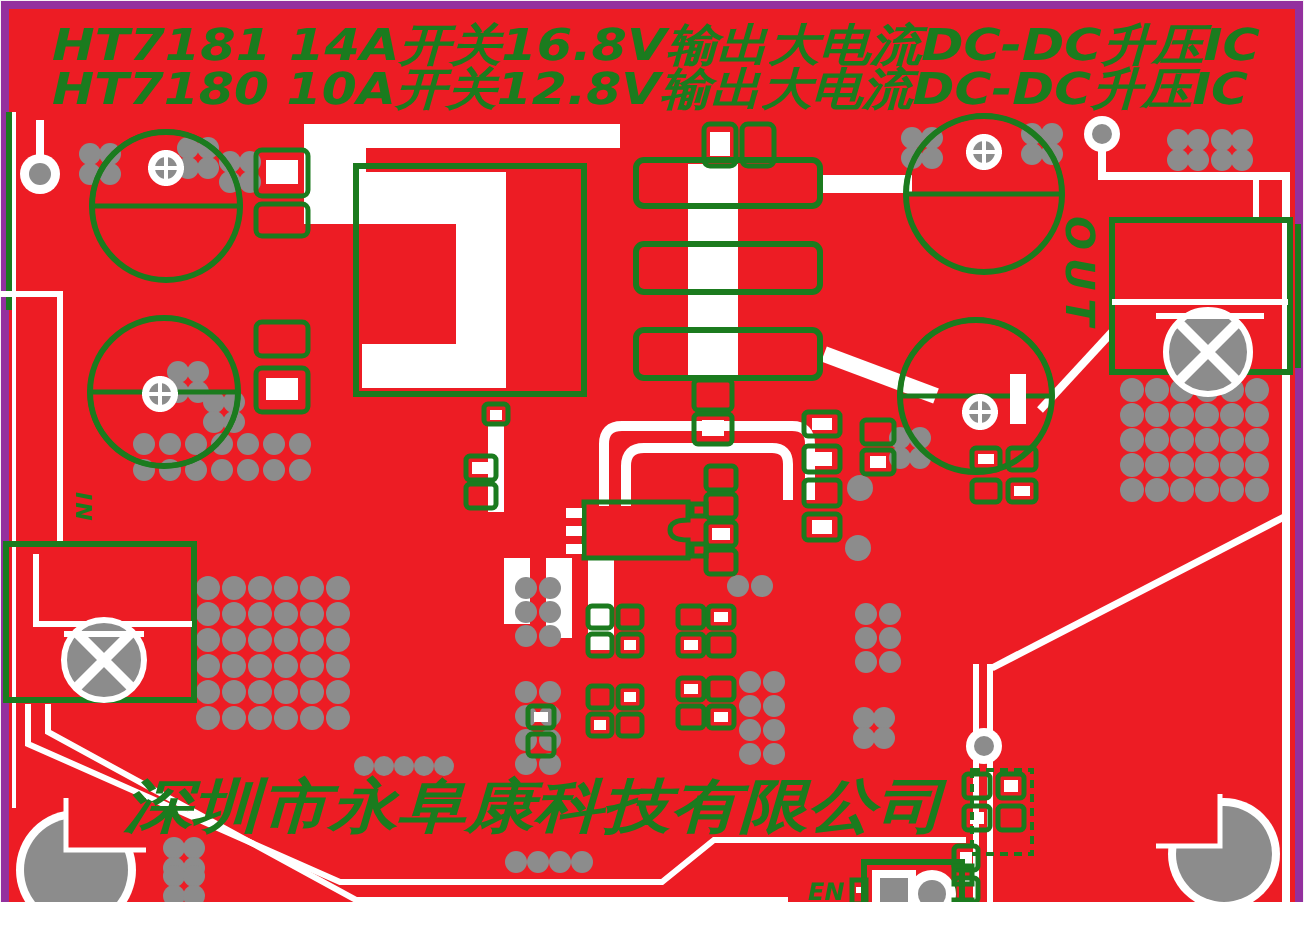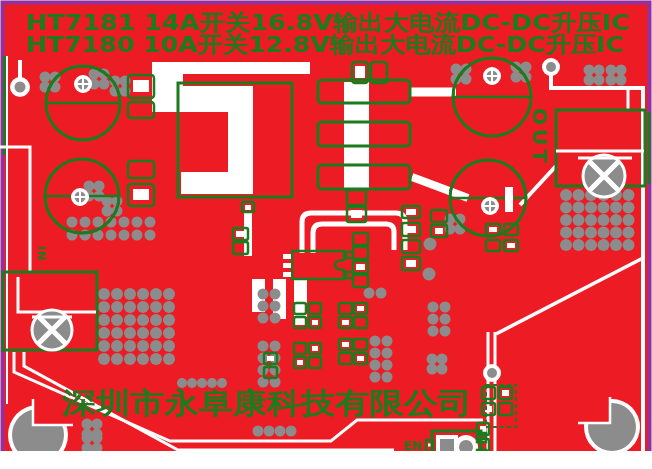--- a/index.html
+++ b/index.html
@@ -1,17 +1,17 @@
 <!DOCTYPE html>
 <html><head>
 <meta charset="utf-8">
 <style>
   html,body{margin:0;padding:0;background:#ffffff;}
   .stage{position:relative;width:652px;height:451px;overflow:hidden;background:#b91c1c;
-         font-family:"DejaVu Sans","Liberation Sans",sans-serif;}
+         font-family:"DejaVu Sans","Liberation Sans",sans-serif;font-style:italic;}
   svg{position:absolute;left:0;top:0;}
   .sg{stroke:#1B7B1E;fill:none;stroke-width:3;}
   .sg2{stroke:#1B7B1E;fill:none;stroke-width:2.5;}
   .sgd{stroke:#1B7B1E;fill:none;stroke-width:2;stroke-dasharray:4 3;}
   .gtext{fill:#1B7B1E;font-weight:bold;}
   .wt{stroke:#FFFFFF;fill:none;}
   .wf{fill:#FFFFFF;}
   .gy{fill:#8C8C8C;}
   .rd{fill:#ED1C24;}
 </style>

